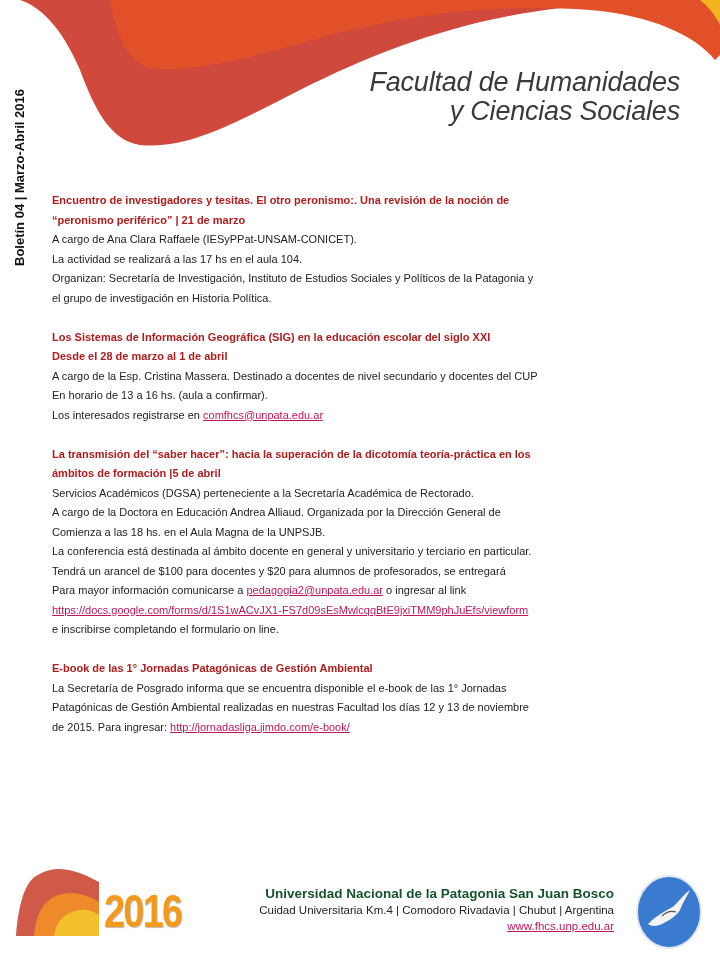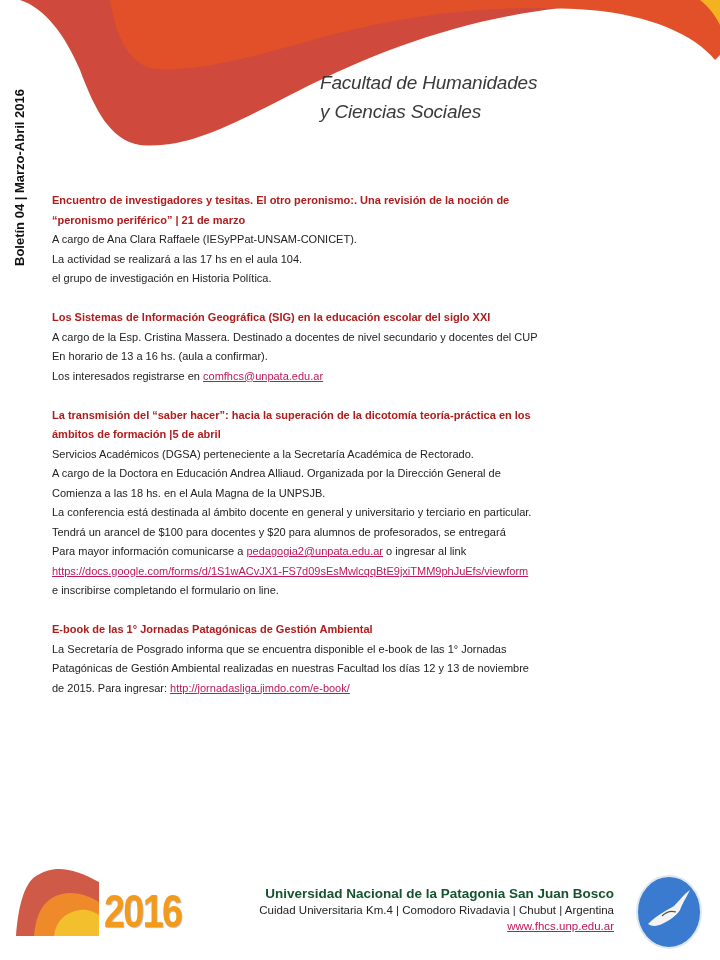--- a/index.html
+++ b/index.html
@@ -5,22 +5,22 @@
     html, body { margin: 0; padding: 0; }
     body {
       width: 720px; height: 960px; position: relative; overflow: hidden;
       background: #ffffff;
       font-family: "Liberation Sans", "DejaVu Sans", sans-serif;
       color: #222;
     }
     .header-art { position: absolute; left: 0; top: 0; width: 720px; height: 160px; }
     .faculty-title {
       position: absolute; left: 320px; top: 68px; width: 360px;
-      text-align: left; font-style: italic; color: #3a3a3a;
-      font-size: 19px; line-height: 29px; letter-spacing: -0.2px;
+      text-align: right; font-style: italic; color: #3a3a3a;
+      font-size: 27px; line-height: 29px; letter-spacing: -0.2px;
     }
     .faculty-title div { white-space: nowrap; }
     .side-label {
       position: absolute; left: 12px; top: 266px;
       transform: rotate(-90deg); transform-origin: left top;
       font-weight: bold; font-size: 13px; color: #111; white-space: nowrap;
     }
     .content {
       position: absolute; left: 52px; top: 191px; width: 650px;
       font-size: 11px; line-height: 19.5px; color: #222;
@@ -59,25 +59,27 @@
 
 <div class="side-label">Boletín 04 | Marzo-Abril 2016</div>
 
 <div class="content">
 
   <div class="section">
     <div class="section-title line">Encuentro de investigadores y tesitas. El otro peronismo:. Una revisión de la noción de</div>
     <div class="section-title line">“peronismo periférico” | 21 de marzo</div>
     <div class="line">A cargo de Ana Clara Raffaele (IESyPPat-UNSAM-CONICET).</div>
     <div class="line">La actividad se realizará a las 17 hs en el aula 104.</div>
+    <div class="line">Organizan: Secretaría de Investigación, Instituto de Estudios Sociales y Políticos de la Patagonia y</div>
     <div class="line">el grupo de investigación en Historia Política.</div>
   </div>
 
   <div class="section">
     <div class="section-title line">Los Sistemas de Información Geográfica (SIG) en la educación escolar del siglo XXI</div>
+    <div class="section-title line">Desde el 28 de marzo al 1 de abril</div>
     <div class="line">A cargo de la Esp. Cristina Massera. Destinado a docentes de nivel secundario y docentes del CUP</div>
     <div class="line">En horario de 13 a 16 hs. (aula a confirmar).</div>
     <div class="line">
       <span>Los interesados registrarse en </span><a class="link" href="#">comfhcs@unpata.edu.ar</a>
     </div>
   </div>
 
   <div class="section">
     <div class="section-title line">La transmisión del “saber hacer”: hacia la superación de la dicotomía teoría-práctica en los</div>
     <div class="section-title line">ámbitos de formación |5 de abril</div>

